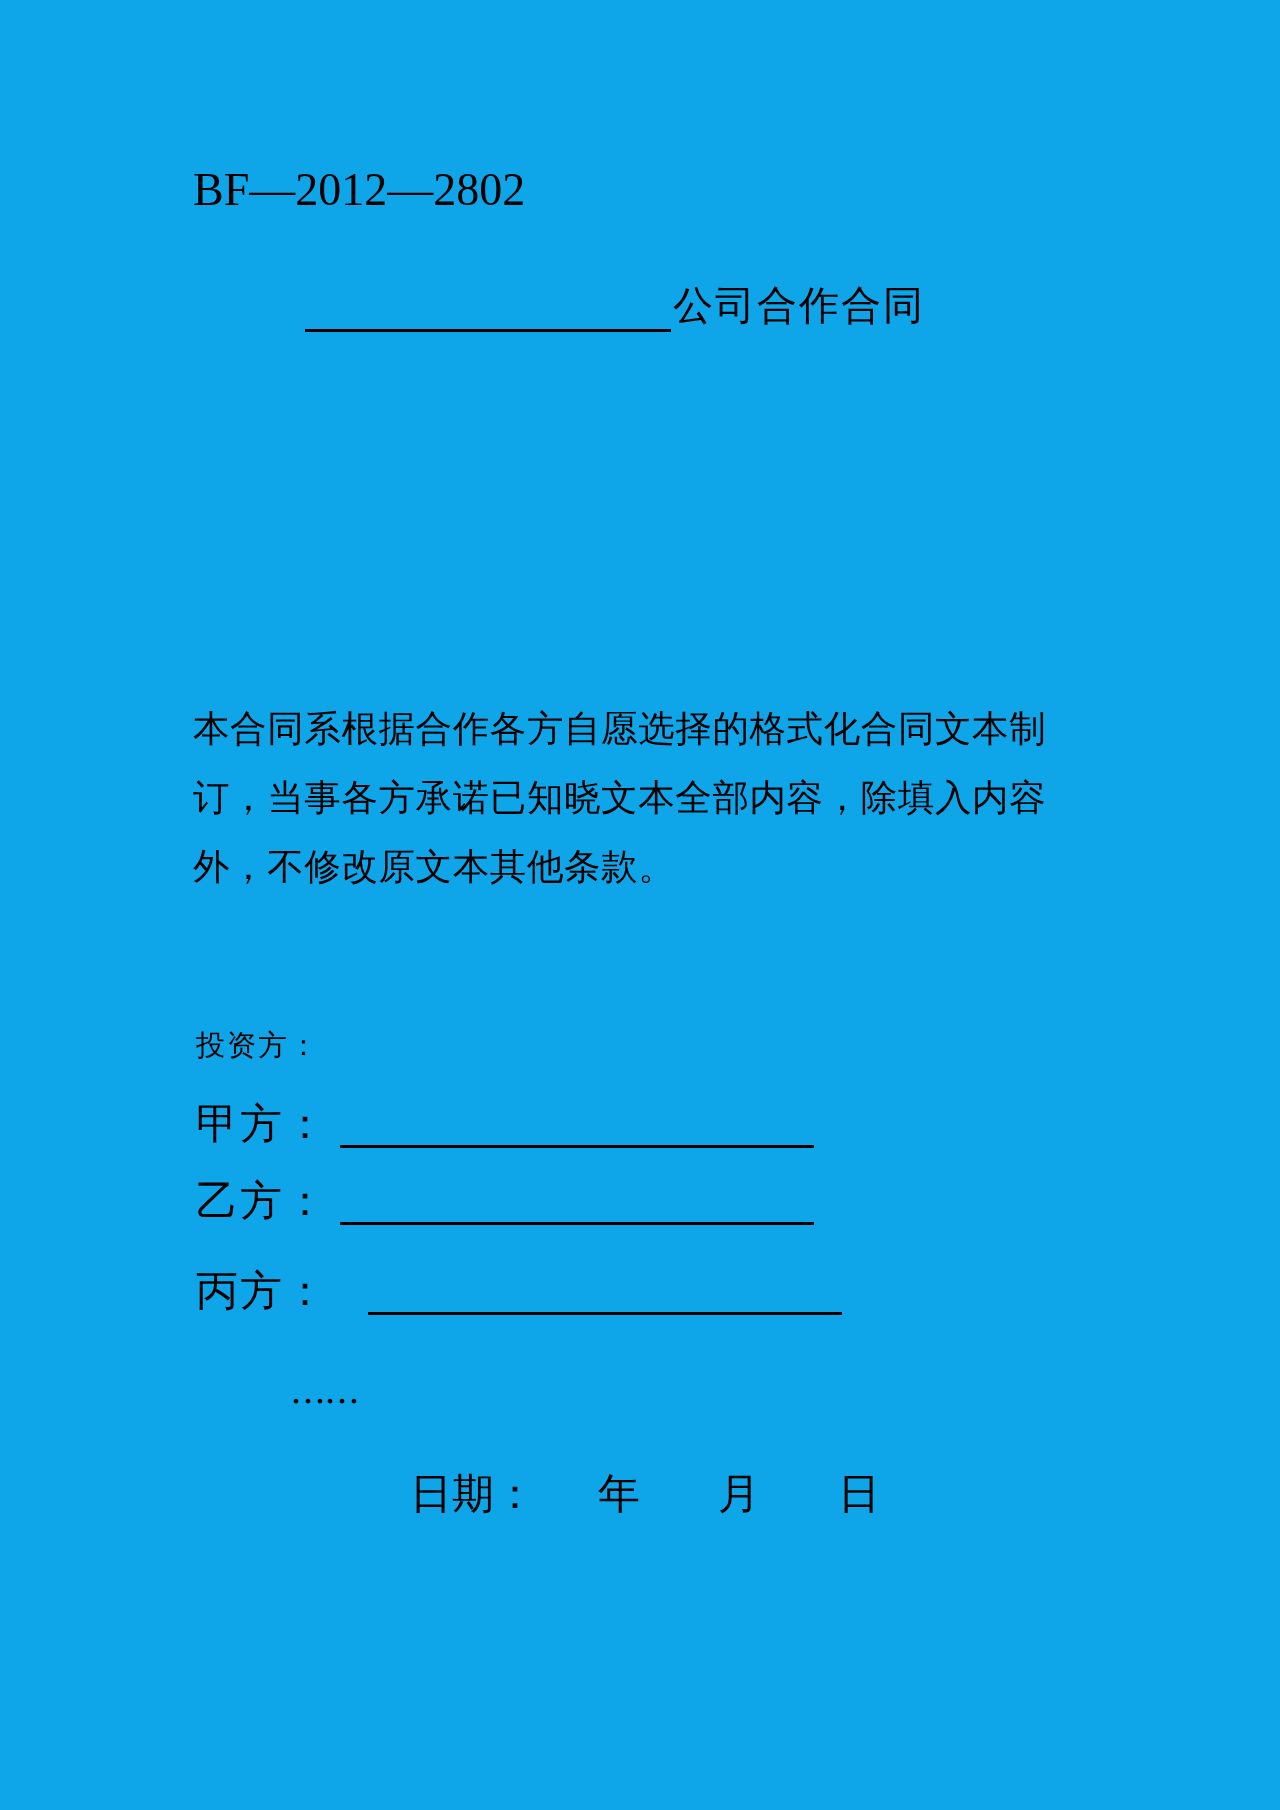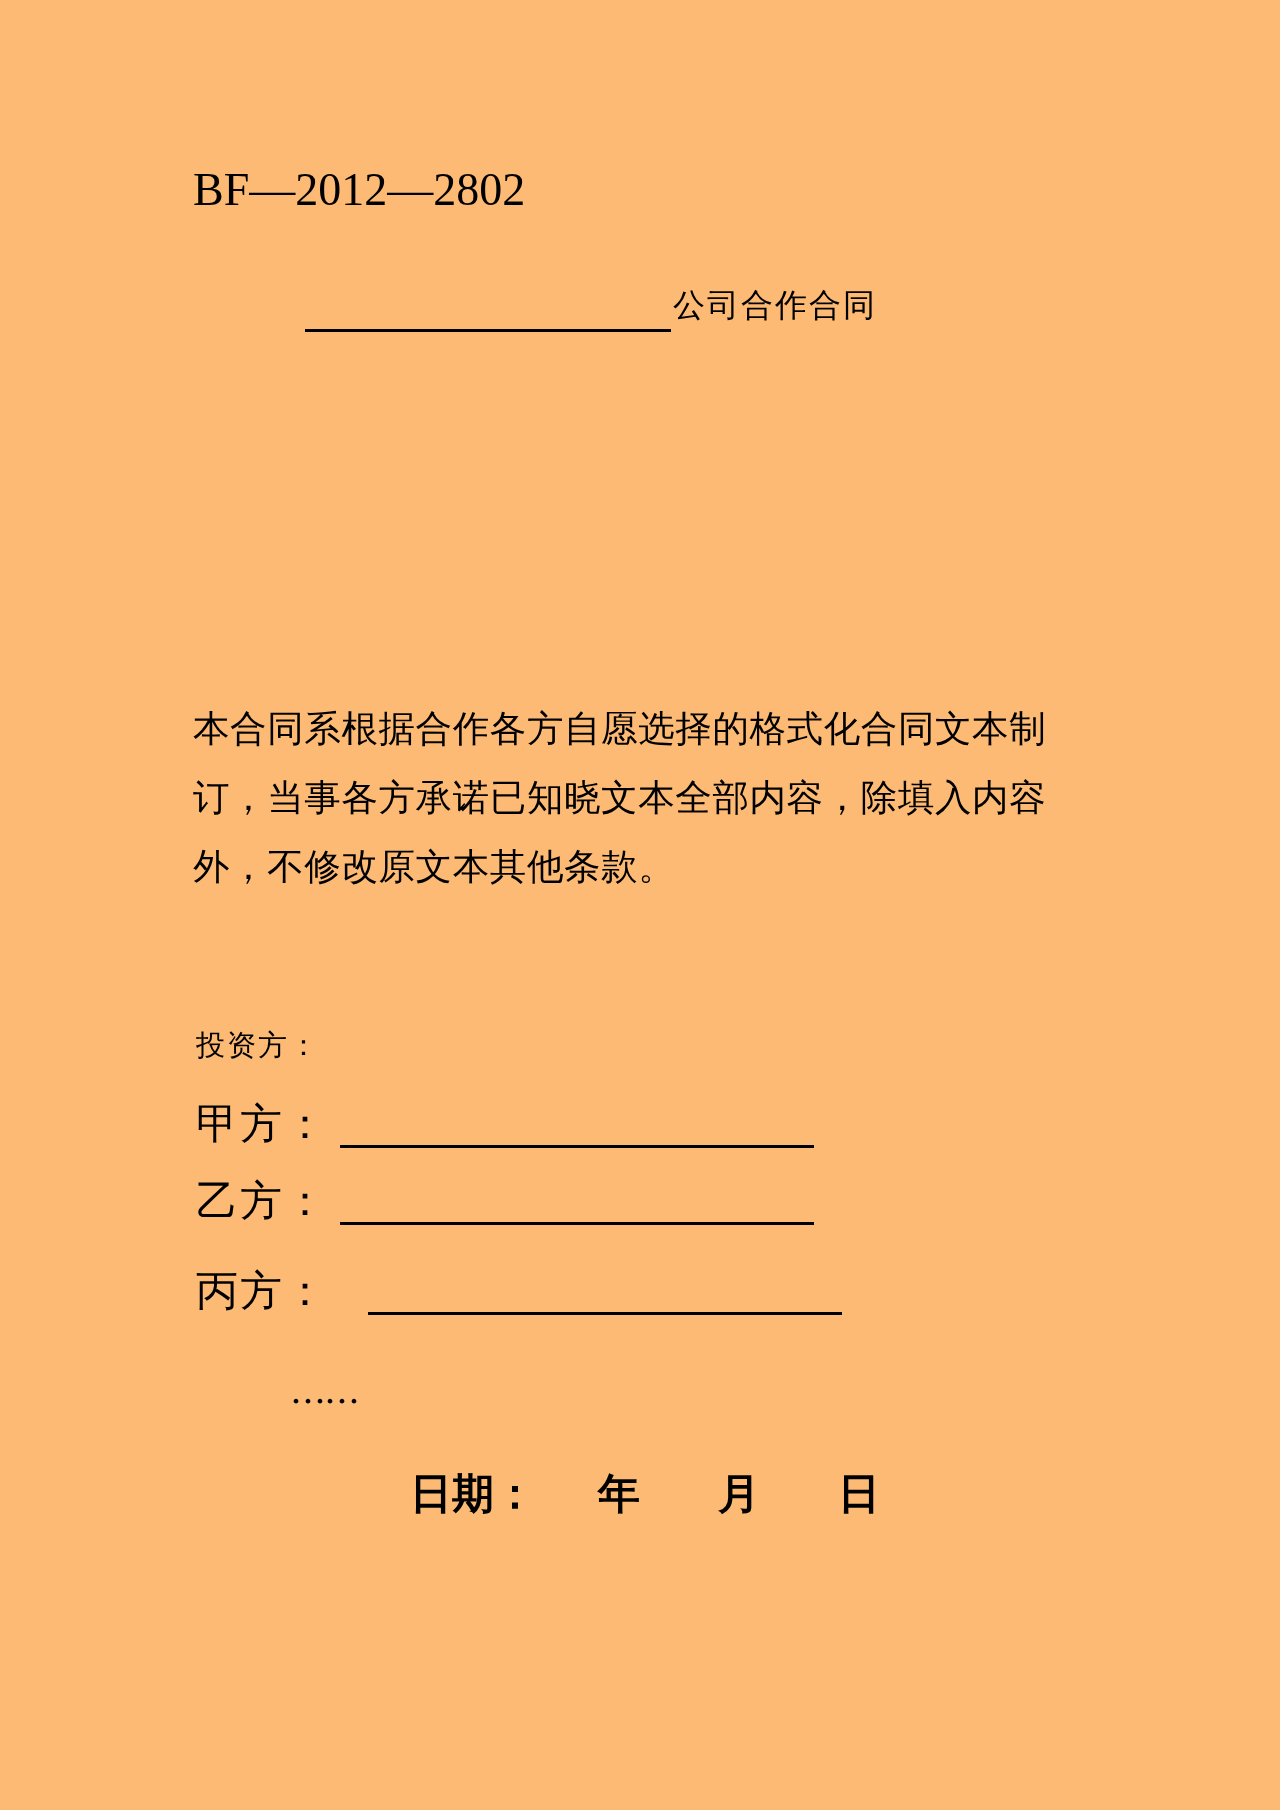--- a/index.html
+++ b/index.html
@@ -12,21 +12,21 @@
     height: 1810px;
     position: relative;
     overflow: hidden;
     color: #000000;
     font-family: "DejaVu Serif", "Liberation Serif", serif;
   }
   .page {
     position: absolute;
     left: 0; top: 0;
     width: 1280px; height: 1810px;
-    background: #fdba74;
+    background: #0ea5e9;
   }
   .abs { position: absolute; white-space: nowrap; }
 
   .doc-code {
     left: 193px;
     top: 162px;
     font-family: "Liberation Serif", "DejaVu Serif", serif;
     font-size: 46px;
     line-height: 56px;
     letter-spacing: 0px;
@@ -39,21 +39,21 @@
     display: flex;
     align-items: flex-end;
   }
   .title-blank {
     width: 366px;
     height: 0;
     border-bottom: 3px solid #000;
     margin-bottom: 8px;
   }
   .title-text {
-    font-size: 32px;
+    font-size: 40px;
     line-height: 70px;
     letter-spacing: 2px;
     margin-left: 2px;
   }
 
   .body-para {
     left: 193px;
     top: 694px;
     width: 905px;
     white-space: normal;
@@ -101,21 +101,21 @@
     letter-spacing: -2px;
   }
 
   .date-row {
     left: 410px;
     top: 1462px;
     height: 64px;
     font-size: 42px;
     line-height: 64px;
   }
-  .date-row span { position: absolute; top: 0; white-space: nowrap; font-weight: bold; }
+  .date-row span { position: absolute; top: 0; white-space: nowrap; }
 </style>
 </head>
 <body>
 
 <div class="page">
 
   <div class="abs doc-code">BF—2012—2802</div>
 
   <div class="abs title-row">
     <div class="title-blank"></div>

